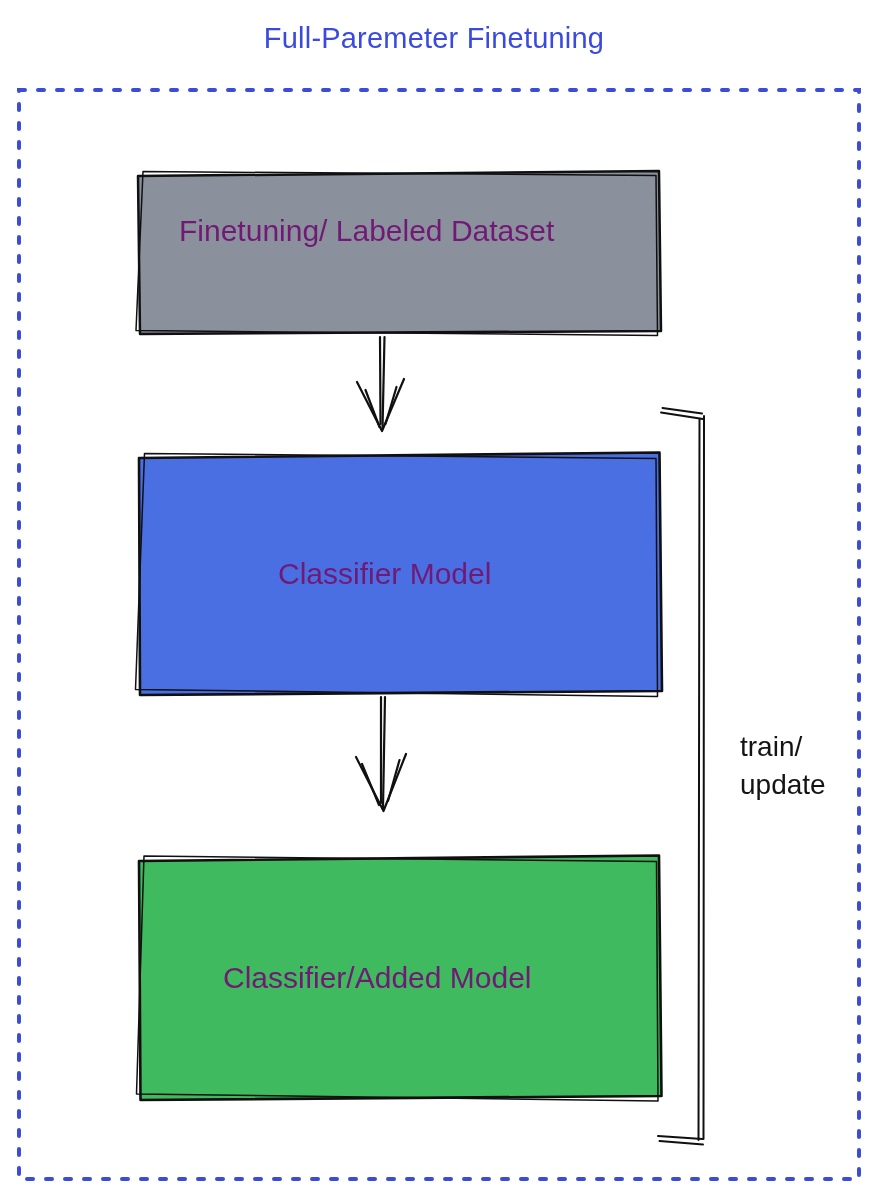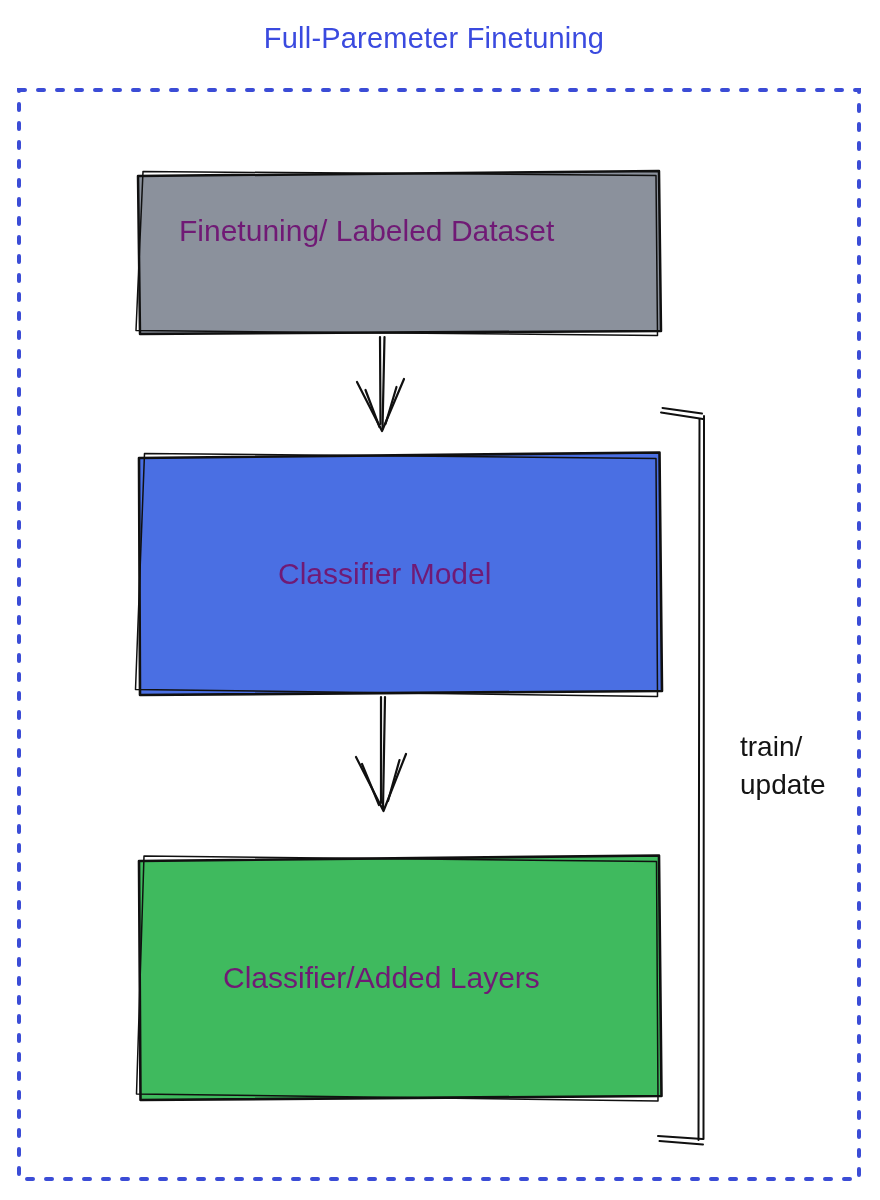--- a/index.html
+++ b/index.html
@@ -102,18 +102,18 @@
       <path d="M703 1144.5 L659.5 1141"></path>
     </g>
   </svg>
 
   <div class="title">Full-Paremeter Finetuning</div>
 
   <div class="box-label label-dataset">Finetuning/ Labeled Dataset</div>
 
   <div class="box-label label-pretrained">Classifier Model</div>
 
-  <div class="box-label label-classifier">Classifier/Added Layers</div>
+  <div class="box-label label-classifier">Classifier/Added Model</div>
 
   <div class="bracket-label">train/
 update</div>
 
 </div>
 
 </body></html>

